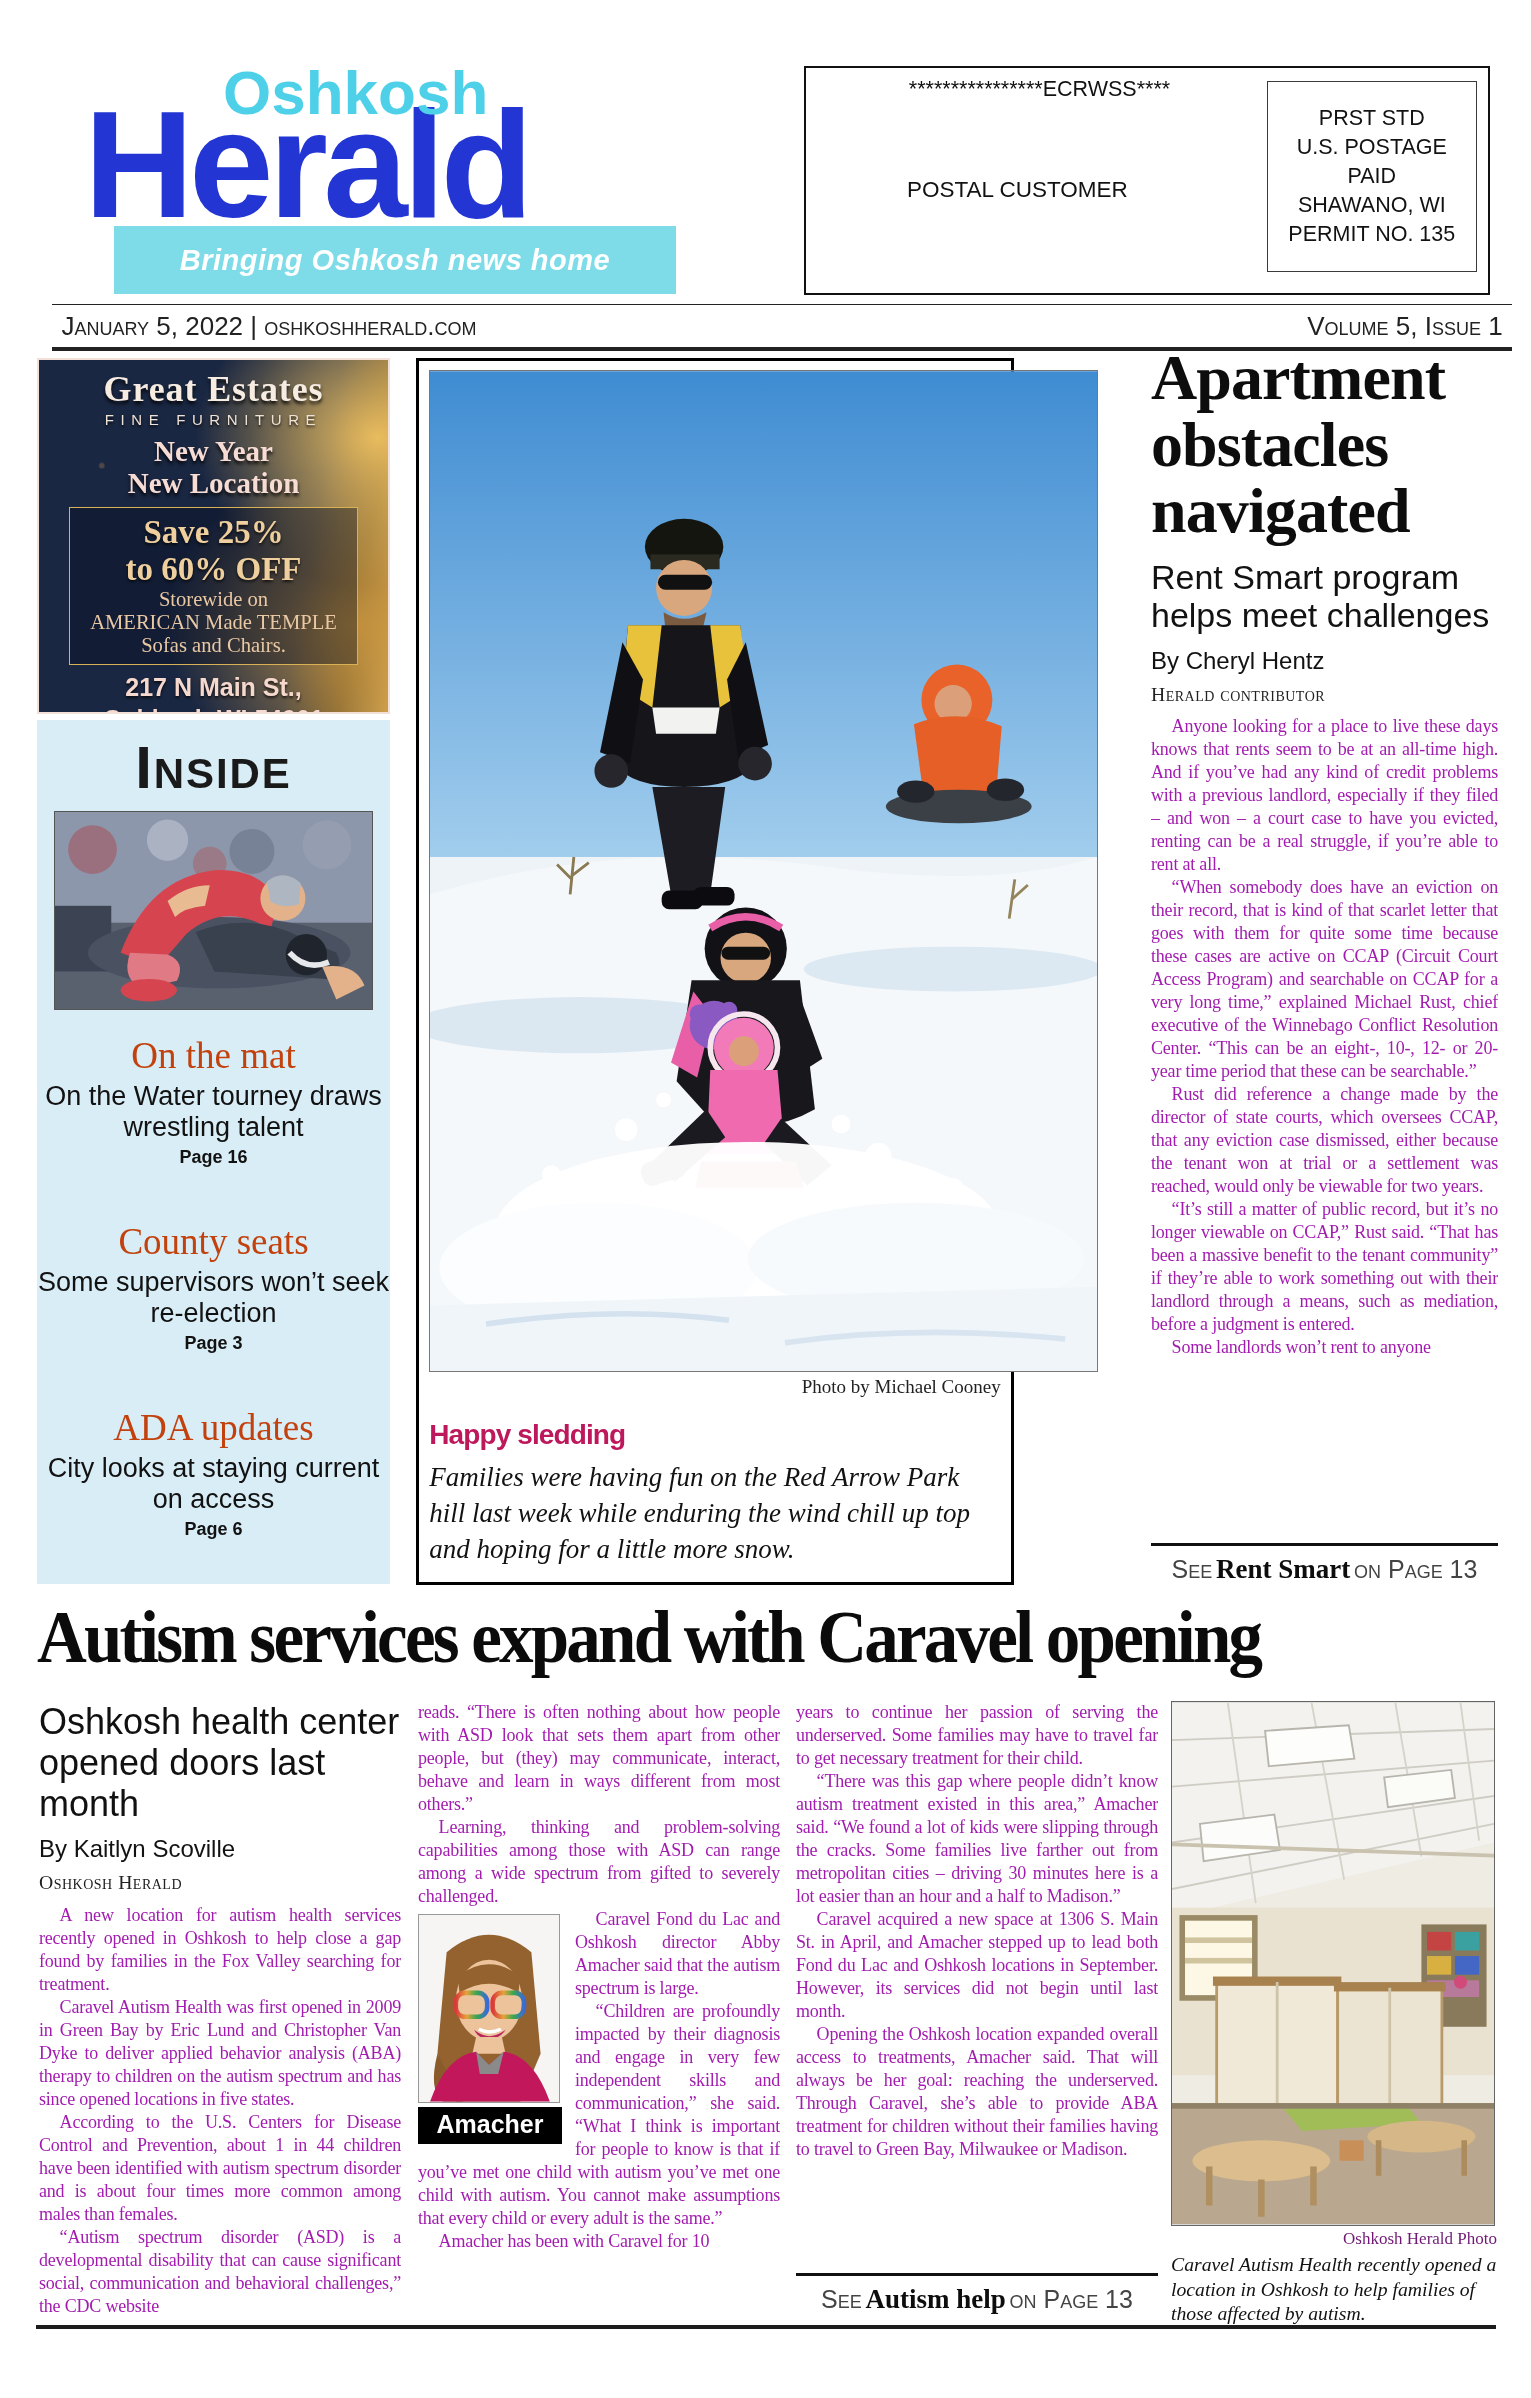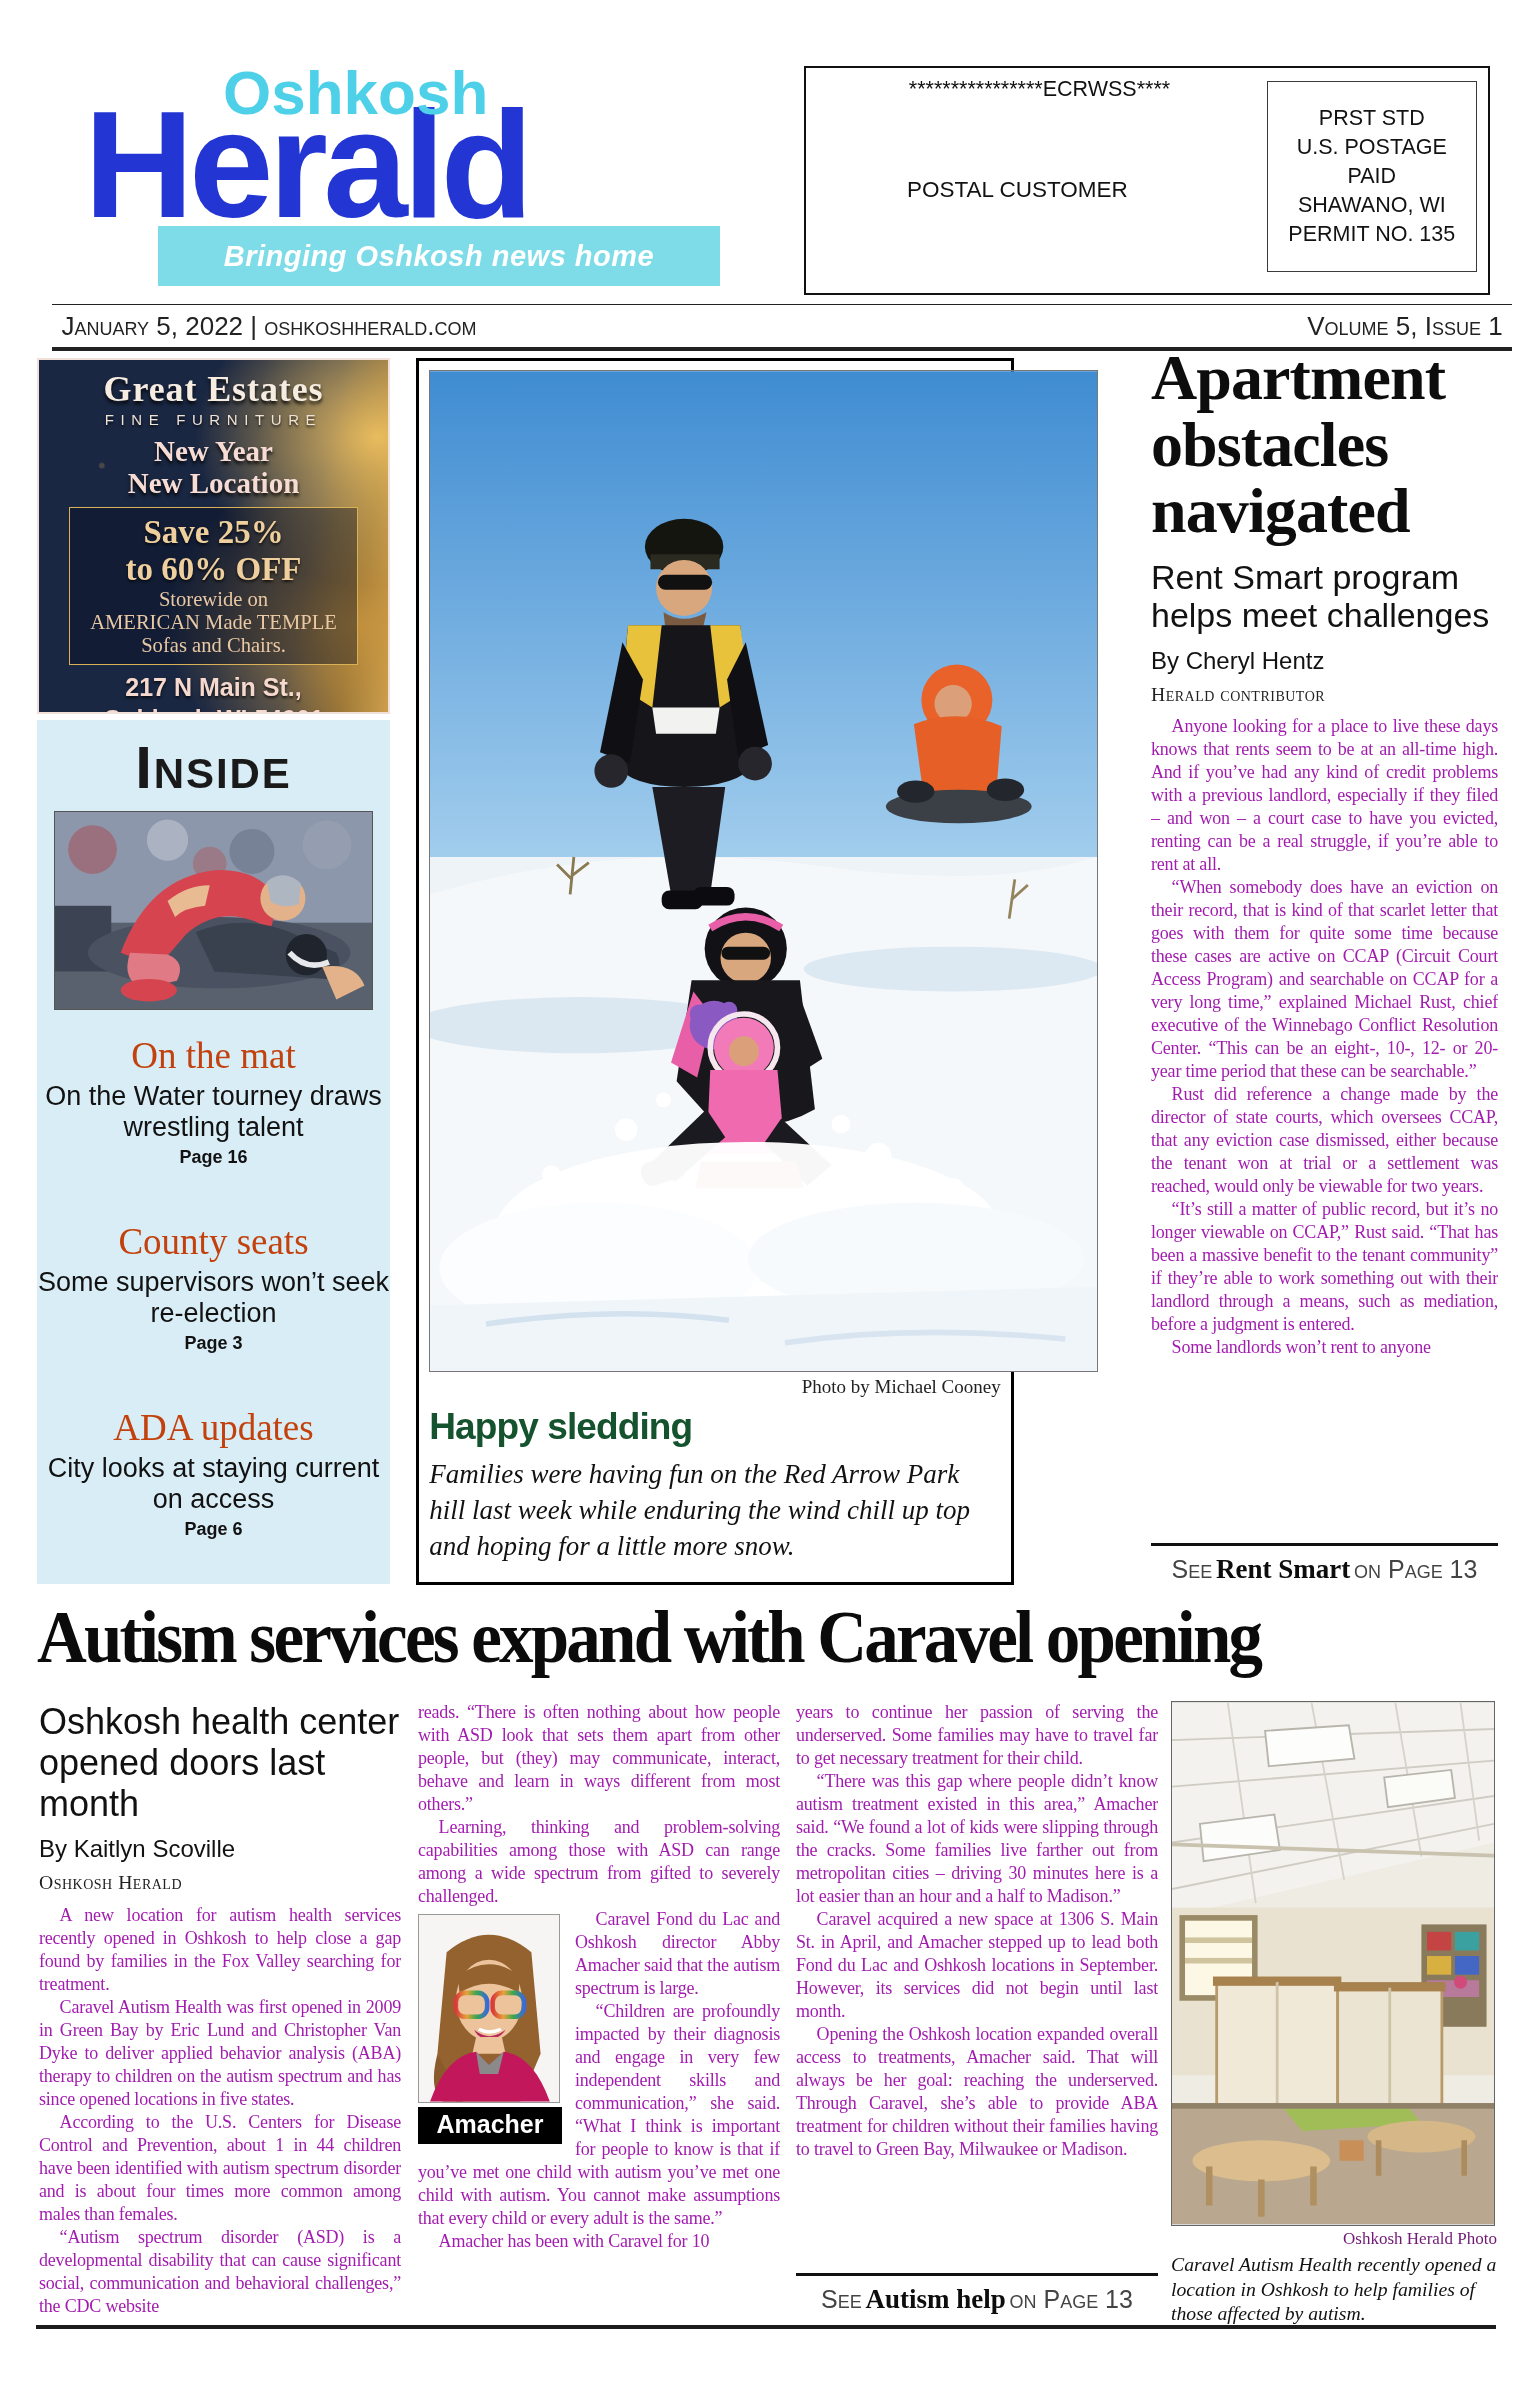--- a/index.html
+++ b/index.html
@@ -4,22 +4,22 @@
 <style>
   * { box-sizing: border-box; margin:0; padding:0; }
   html,body { background:#888; }
   .page {
     position:relative; width:1532px; height:2399px; margin:0 auto;
     background:#ffffff; color:#121212; overflow:hidden;
     font-family:"Liberation Serif", serif;
   }
   
   .masthead { position:absolute; left:82px; top:49px; width:600px; height:245px; }
-  .tagline-bar { position:absolute; left:32px; bottom:8px; width:562px; height:60px;
-    background:#7edce8; display:flex; align-items:center; justify-content:center; z-index:1;margin-left:44px; }
+  .tagline-bar { position:absolute; left:32px; bottom:0; width:562px; height:68px;
+    background:#7edce8; display:flex; align-items:center; justify-content:center; z-index:1; }
   .tagline-bar span { color:#ffffff; font-family:"Liberation Sans",sans-serif;
     font-style:italic; font-weight:600; font-size:29px; letter-spacing:0.5px; }
   .logo-oshkosh { position:absolute; left:141px; top:7.5px; z-index:3;
     font-family:"Liberation Sans",sans-serif; font-weight:700; font-size:62px; color:#4ed1e8; }
   .logo-herald { position:absolute; left:1.9px; top:39px; z-index:2;
     font-family:"Liberation Sans",sans-serif; font-weight:700; font-size:152px; line-height:1;
     letter-spacing:-4.7px; color:#2336d4; }
   
   .postal { position:absolute; left:804px; top:66px; width:686px; height:229px;
     border:2.8px solid #111; background:#fff; font-family:"Liberation Sans",sans-serif; }
@@ -63,22 +63,22 @@
   .wrestle-wrap { width:319px; height:199px; margin:9.4px auto 3.7px; border:0.9px solid #555; background:#9aa3b0; }
   .in-item { margin-top:24px; }
   .in-head { font-weight:400; font-size:37px; color:#c2410c; }
   .in-text { font-family:"Liberation Sans",sans-serif; font-size:27px; line-height:1.16; margin-top:3.7px; }
   .in-page { font-family:"Liberation Sans",sans-serif; font-weight:700; font-size:18px; margin-top:3.7px; }
   
   .leadbox { position:absolute; left:416px; top:358px; width:598px; height:1227px;
     border:3.7px solid #000; background:#fff; padding:9.4px 10.3px; }
   .lead-photo { width:669px; height:1002px; border:0.9px solid #777; display:block; }
   .lead-credit { text-align:right; font-size:19px; margin-top:3.7px; color:#222; }
-  .lead-head { font-family:"Liberation Sans",sans-serif; font-weight:700; font-size:37px;
-    letter-spacing:-0.9px; margin-top:8px; color:#14532d; }
+  .lead-head { font-family:"Liberation Sans",sans-serif; font-weight:700; font-size:28px;
+    letter-spacing:-0.9px; margin-top:21px; color:#be185d; }
   .lead-cap { font-style:italic; font-size:27px; line-height:1.32; margin-top:9.4px; }
   
   .bodytext p { font-size:18px; line-height:23px; text-align:justify;
     text-indent:20.6px; letter-spacing:-0.2px; color:#a21caf; }
   .bodytext p.cont { text-indent:0; }
   
   .apt { position:absolute; left:1151px; top:345px; width:347px; height:1246px; }
   .apt-head { font-weight:700; font-size:64px; line-height:1.04; letter-spacing:-0.9px; color:#0d0d0d; }
   .apt-sub { font-family:"Liberation Sans",sans-serif; font-size:34px; line-height:1.12; margin-top:13px; }
   .byline { font-family:"Liberation Sans",sans-serif; font-size:24px; margin-top:13px; }

